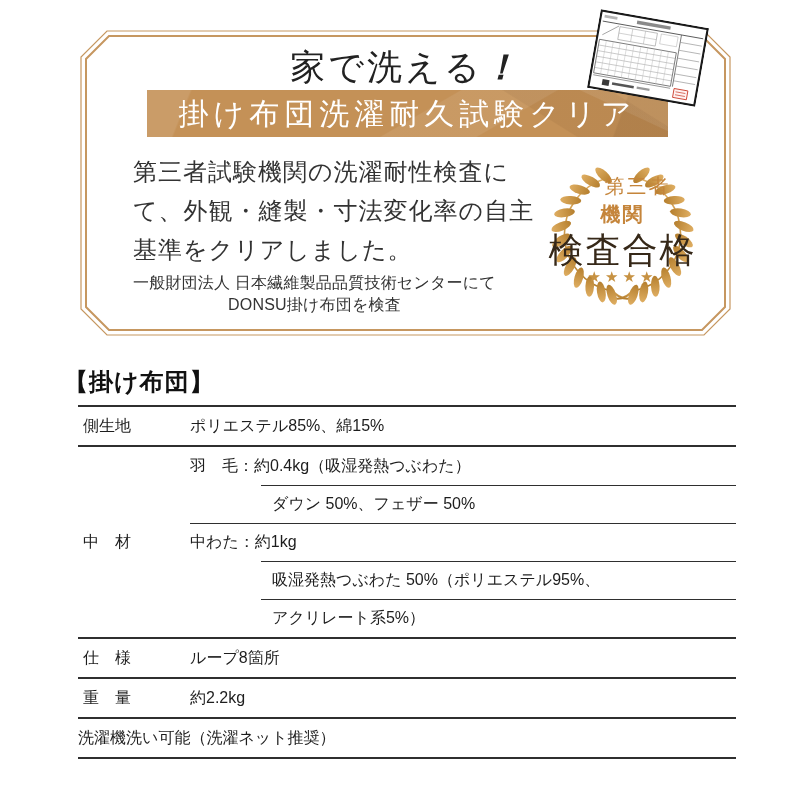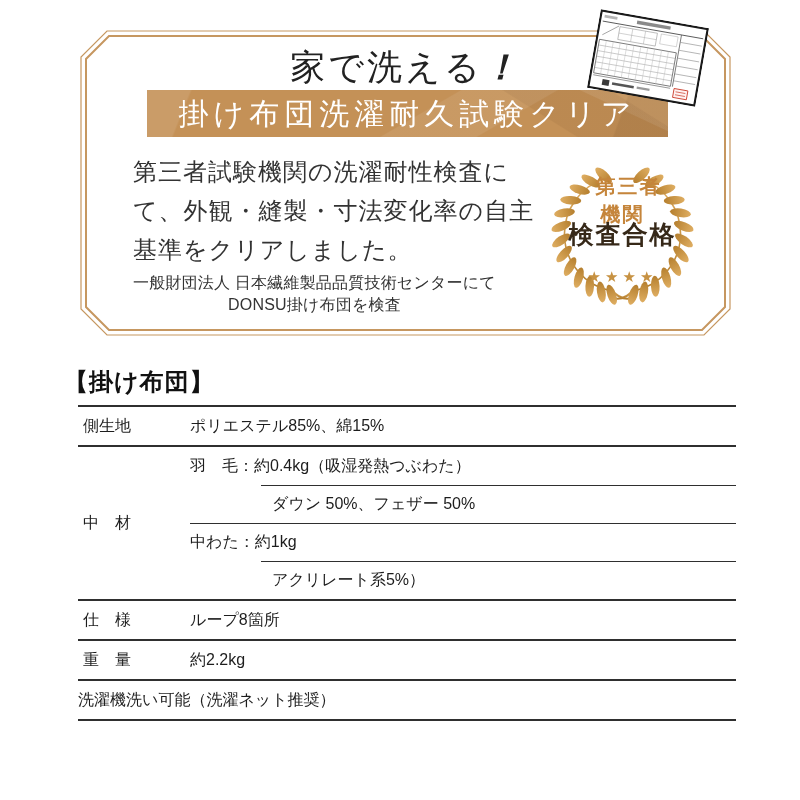--- a/index.html
+++ b/index.html
@@ -31,23 +31,23 @@
     font-size:30px;color:#ffffff;letter-spacing:5px;font-weight:500;
   }
   .cert-body{position:absolute;left:53px;top:122px;z-index:1;color:#333333;}
   .cert-body div{font-size:24px;line-height:39px;letter-spacing:1px;}
   .cert-note{position:absolute;left:53px;top:242px;z-index:1;color:#333333;}
   .cert-note div{font-size:16px;line-height:22px;letter-spacing:0.2px;text-align:center;}
 
   
   .badge{position:absolute;left:460px;top:124px;width:165px;height:160px;z-index:1;text-align:center;}
   .badge svg{position:absolute;left:0;top:0;}
-  .badge-l1{position:absolute;left:6px;top:19px;width:100%;font-size:20px;font-weight:700;color:var(--badge-text,#c5853b);letter-spacing:2px;}
+  .badge-l1{position:absolute;left:15px;top:19px;width:100%;font-size:20px;font-weight:400;color:var(--badge-text,#c5853b);letter-spacing:2px;}
   .badge-l2{position:absolute;left:0;top:47px;width:100%;font-size:20px;font-weight:700;color:var(--badge-text,#c5853b);letter-spacing:2px;}
-  .badge-l3{position:absolute;left:0;top:64px;width:100%;font-size:25px;font-weight:700;color:var(--badge-dark,#362818);letter-spacing:2px;}
+  .badge-l3{position:absolute;left:0;top:73px;width:100%;font-size:35px;font-weight:400;color:var(--badge-dark,#362818);letter-spacing:2px;}
   .badge-stars{position:absolute;left:0;top:114px;width:100%;font-size:15px;color:var(--star,#c79243);letter-spacing:4px;}
 
   
   .doc{position:absolute;left:513px;top:-12px;width:110px;height:80px;z-index:2;transform:rotate(10deg);}
 
   
   .spec-title{position:absolute;left:64px;top:366px;font-size:24px;font-weight:700;color:#111111;letter-spacing:1px;}
   .spec-table{
     position:absolute;left:78px;top:405px;width:658px;
     border-top:2px solid var(--line,#2f2f2f);border-bottom:2px solid var(--line,#2f2f2f);
@@ -201,20 +201,21 @@
     <div class="cell-label">側生地</div>
     <div class="cell-value">ポリエステル85%、綿15%</div>
   </div>
 
   <div class="row">
     <div class="cell-label">中　材</div>
     <div class="sub-rows">
       <div class="sub-row">羽　毛：約0.4kg（吸湿発熱つぶわた）</div>
       <div class="sub-row ind-val ln-val">ダウン 50%、フェザー 50%</div>
       <div class="sub-row ln-full">中わた：約1kg</div>
+      <div class="sub-row ind-val ln-val">吸湿発熱つぶわた 50%（ポリエステル95%、</div>
       <div class="sub-row ind-val ln-val">アクリレート系5%）</div>
     </div>
   </div>
 
   <div class="row">
     <div class="cell-label">仕　様</div>
     <div class="cell-value">ループ8箇所</div>
   </div>
 
   <div class="row">

